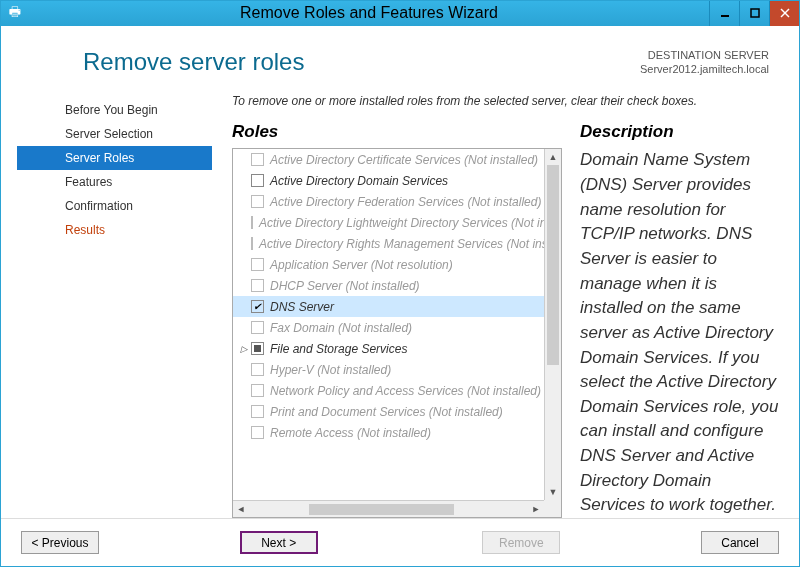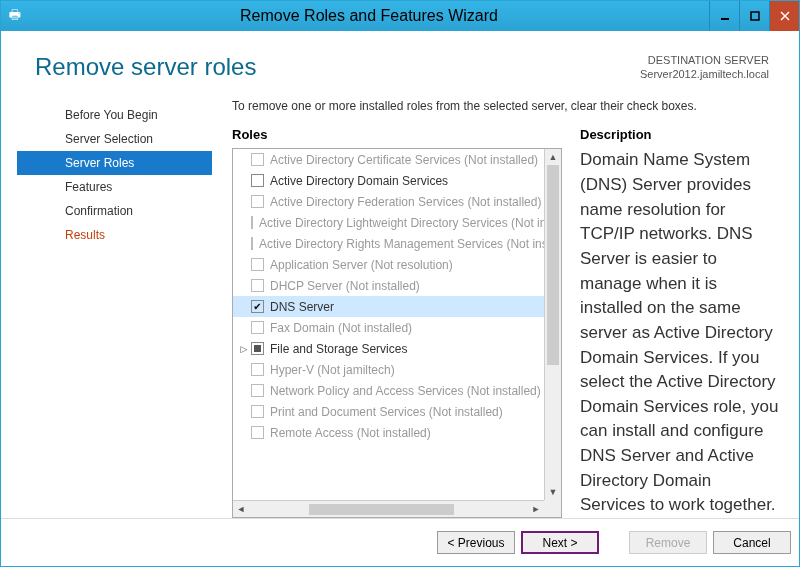--- a/index.html
+++ b/index.html
@@ -5,54 +5,54 @@
 * { box-sizing: border-box; margin: 0; padding: 0; }
 body { font-family: "Segoe UI", Tahoma, sans-serif; font-size: 12px; background: #fff; }
 .window { width: 800px; height: 567px; border: 1px solid #2ba3d4; display: flex; flex-direction: column; background: #fff; }
 .titlebar { height: 30px; background: linear-gradient(#35b4e6,#2ba3d4); display: flex; align-items: center; color: #000; position: relative; }
 .titlebar-icon { width: 28px; text-align: center; color: #fff; font-size: 13px; }
 .titlebar-title { flex: 1; text-align: center; color: #000; font-size: 16px; }
 .win-controls { display: flex; height: 100%; }
 .win-btn { width: 30px; display: flex; align-items: center; justify-content: center; border-left: 1px solid #1a8bbd; }
 .win-btn.close { background: #c3492c; color: #fff; }
 .content { flex: 1; display: flex; flex-direction: column; padding: 0; }
-.header-row { display: flex; align-items: flex-start; padding: 22px 30px 10px 34px; }
+.header-row { display: flex; align-items: flex-start; padding: 22px 30px 10px 34px; margin-left: 48px; }
 .page-title { color: #0b6a8f; font-size: 24px; font-weight: 300; flex: 1; }
 .dest { text-align: right; font-size: 11px; color: #555; line-height: 1.3; }
 .body-row { flex: 1; display: flex; padding: 0 20px 0 0; overflow: hidden; margin-left: 16px; }
 .nav { width: 195px; padding-top: 12px; }
 .nav-item { padding: 5px 0 5px 48px; font-size: 12px; color: #333; cursor: pointer; }
 .nav-item.active { background: #1979ca; color: #fff; }
 .nav-item.disabled { color: #c2410c; }
-.main { flex: 1; display: flex; flex-direction: column; padding: 8px 0 0 20px; }
+.main { flex: 1; display: flex; flex-direction: column; padding: 8px 0 0 20px; font-style: italic; }
 .instruct { font-size: 12px; color: #333; margin-bottom: 14px; }
 .cols { flex: 1; display: flex; gap: 18px; min-height: 0; }
 .roles-col { width: 330px; display: flex; flex-direction: column; }
 .desc-col { flex: 1; }
-.col-head { font-weight: 600; font-size: 13px; margin-bottom: 6px; }
+.col-head { font-weight: 600; font-size: 17px; margin-bottom: 6px; }
 .roles-box { border: 1px solid #aaa; flex: 1; position: relative; overflow: hidden; }
 .roles-scroll { position: absolute; top: 0; left: 0; right: 17px; bottom: 17px; overflow: hidden; }
 .vscroll { position: absolute; right: 0; top: 0; width: 17px; bottom: 17px; background: #efefef; border-left: 1px solid #ccc; }
 .vscroll .thumb { position: absolute; top: 16px; left: 2px; right: 2px; height: 200px; background: #ccc; }
 .vscroll .arrow { height: 16px; display: flex; align-items: center; justify-content: center; font-size: 9px; color: #555; }
 .vscroll .arrow.bot { position: absolute; bottom: 0; width: 100%; }
 .hscroll { position: absolute; bottom: 0; left: 0; right: 17px; height: 17px; background: #efefef; border-top: 1px solid #ccc; display: flex; align-items: center; }
 .hscroll .arrow { width: 16px; text-align: center; font-size: 9px; color: #555; }
 .hscroll .thumb { height: 11px; flex: 0 0 145px; background: #ccc; margin-left: 60px; }
 .role-row { display: flex; align-items: center; height: 21px; padding-left: 18px; white-space: nowrap; font-size: 12px; }
 .role-row.sel { background: #cde8ff; }
 .role-row .tri { width: 10px; color: #555; font-size: 9px; text-align: center; margin-left: -12px; margin-right: 2px; }
 .cbx { width: 13px; height: 13px; border: 1px solid #888; margin-right: 6px; display: flex; align-items: center; justify-content: center; font-size: 10px; line-height: 1; }
 .cbx.dis { border-color: #bbb; }
 .cbx.chk::after { content: "✔"; font-size: 10px; color: #000; }
 .cbx.ind { background: #555; box-shadow: inset 0 0 0 2px #fff; }
 .role-row .lbl { color: #333; }
 .role-row.dis .lbl { color: #9a9a9a; }
 .desc-text { font-size: 17px; color: #333; line-height: 1.45; }
-.footer { border-top: 1px solid #ddd; padding: 12px 8px; display: flex; justify-content: flex-end; gap: 6px; }
+.footer { border-top: 1px solid #ddd; padding: 12px 20px; display: flex; justify-content: space-between; gap: 6px; }
 .btn { min-width: 78px; height: 23px; border: 1px solid #999; background: #efefef; font-size: 12px; cursor: pointer; }
 .btn.primary { border: 2px solid #701a75; }
 .btn.dis { color: #aaa; border-color: #ccc; }
 .corner { position: absolute; right: 0; bottom: 0; width: 17px; height: 17px; background: #efefef; }
 </style>
 </head>
 <body>
 
 <div class="window">
   <div class="titlebar">
@@ -140,21 +140,21 @@
                     <span class="cbx dis"></span>
                     <span class="lbl">Fax Domain (Not installed)</span>
                   </div>
                   <div class="role-row">
                     <span class="tri">▷</span>
                     <span class="cbx ind"></span>
                     <span class="lbl">File and Storage Services</span>
                   </div>
                   <div class="role-row dis">
                     <span class="cbx dis"></span>
-                    <span class="lbl">Hyper-V (Not jamiltech)</span>
+                    <span class="lbl">Hyper-V (Not installed)</span>
                   </div>
                   <div class="role-row dis">
                     <span class="cbx dis"></span>
                     <span class="lbl">Network Policy and Access Services (Not installed)</span>
                   </div>
                   <div class="role-row dis">
                     <span class="cbx dis"></span>
                     <span class="lbl">Print and Document Services (Not installed)</span>
                   </div>
                   <div class="role-row dis">

